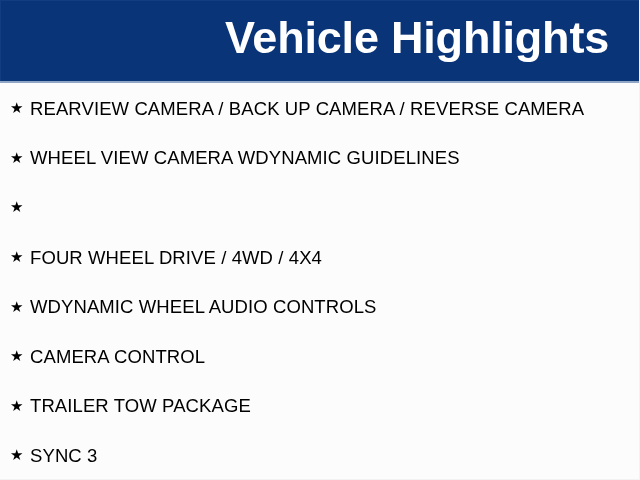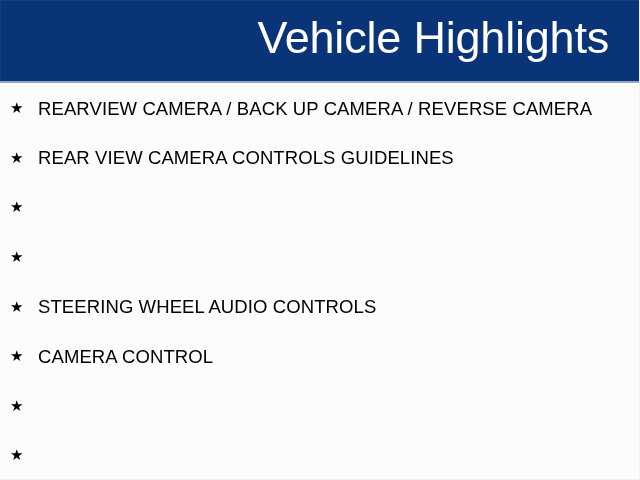--- a/index.html
+++ b/index.html
@@ -46,21 +46,21 @@
     pointer-events: none;
   }
 
   .header-title {
     position: absolute;
     right: 31px;
     top: 8px;
     color: #ffffff;
     font-size: 45px;
     line-height: 60px;
-    font-weight: 400;
+    font-weight: 700;
     letter-spacing: -0.2px;
     white-space: nowrap;
     font-family: "Liberation Sans", sans-serif;
   }
 
   .header-underline {
     position: absolute;
     left: 0;
     top: 81px;
     width: 640px;
@@ -100,21 +100,20 @@
 
   .highlight-label {
     flex: 0 1 auto;
     color: #000000;
     font-size: 18.5px;
     line-height: 22px;
     font-weight: 400;
     letter-spacing: 0.1px;
     white-space: nowrap;
     font-family: "Liberation Sans", sans-serif;
-    margin-left: 8px;
   }
 
   .edge-hairline {
     position: absolute;
     left: 0;
     top: 0;
     width: 640px;
     height: 480px;
     box-sizing: border-box;
     border-right: 1px solid #f2f2f2;
@@ -135,45 +134,48 @@
 
   <ul class="highlights-list">
 
     <li class="highlight-item">
       <span class="bullet-star">★</span>
       <span class="highlight-label">REARVIEW CAMERA / BACK UP CAMERA / REVERSE CAMERA</span>
     </li>
 
     <li class="highlight-item">
       <span class="bullet-star">★</span>
-      <span class="highlight-label">REAR VIEW CAMERA CONTROLS GUIDELINES</span>
+      <span class="highlight-label">WHEEL VIEW CAMERA WDYNAMIC GUIDELINES</span>
     </li>
 
     <li class="highlight-item">
       <span class="bullet-star">★</span>
     </li>
 
     <li class="highlight-item">
       <span class="bullet-star">★</span>
+      <span class="highlight-label">FOUR WHEEL DRIVE / 4WD / 4X4</span>
     </li>
 
     <li class="highlight-item">
       <span class="bullet-star">★</span>
-      <span class="highlight-label">STEERING WHEEL AUDIO CONTROLS</span>
+      <span class="highlight-label">WDYNAMIC WHEEL AUDIO CONTROLS</span>
     </li>
 
     <li class="highlight-item">
       <span class="bullet-star">★</span>
       <span class="highlight-label">CAMERA CONTROL</span>
     </li>
 
     <li class="highlight-item">
       <span class="bullet-star">★</span>
+      <span class="highlight-label">TRAILER TOW PACKAGE</span>
     </li>
 
     <li class="highlight-item">
       <span class="bullet-star">★</span>
+      <span class="highlight-label">SYNC 3</span>
     </li>
 
   </ul>
 
   <div class="edge-hairline"></div>
 </div>
 
 </body></html>

